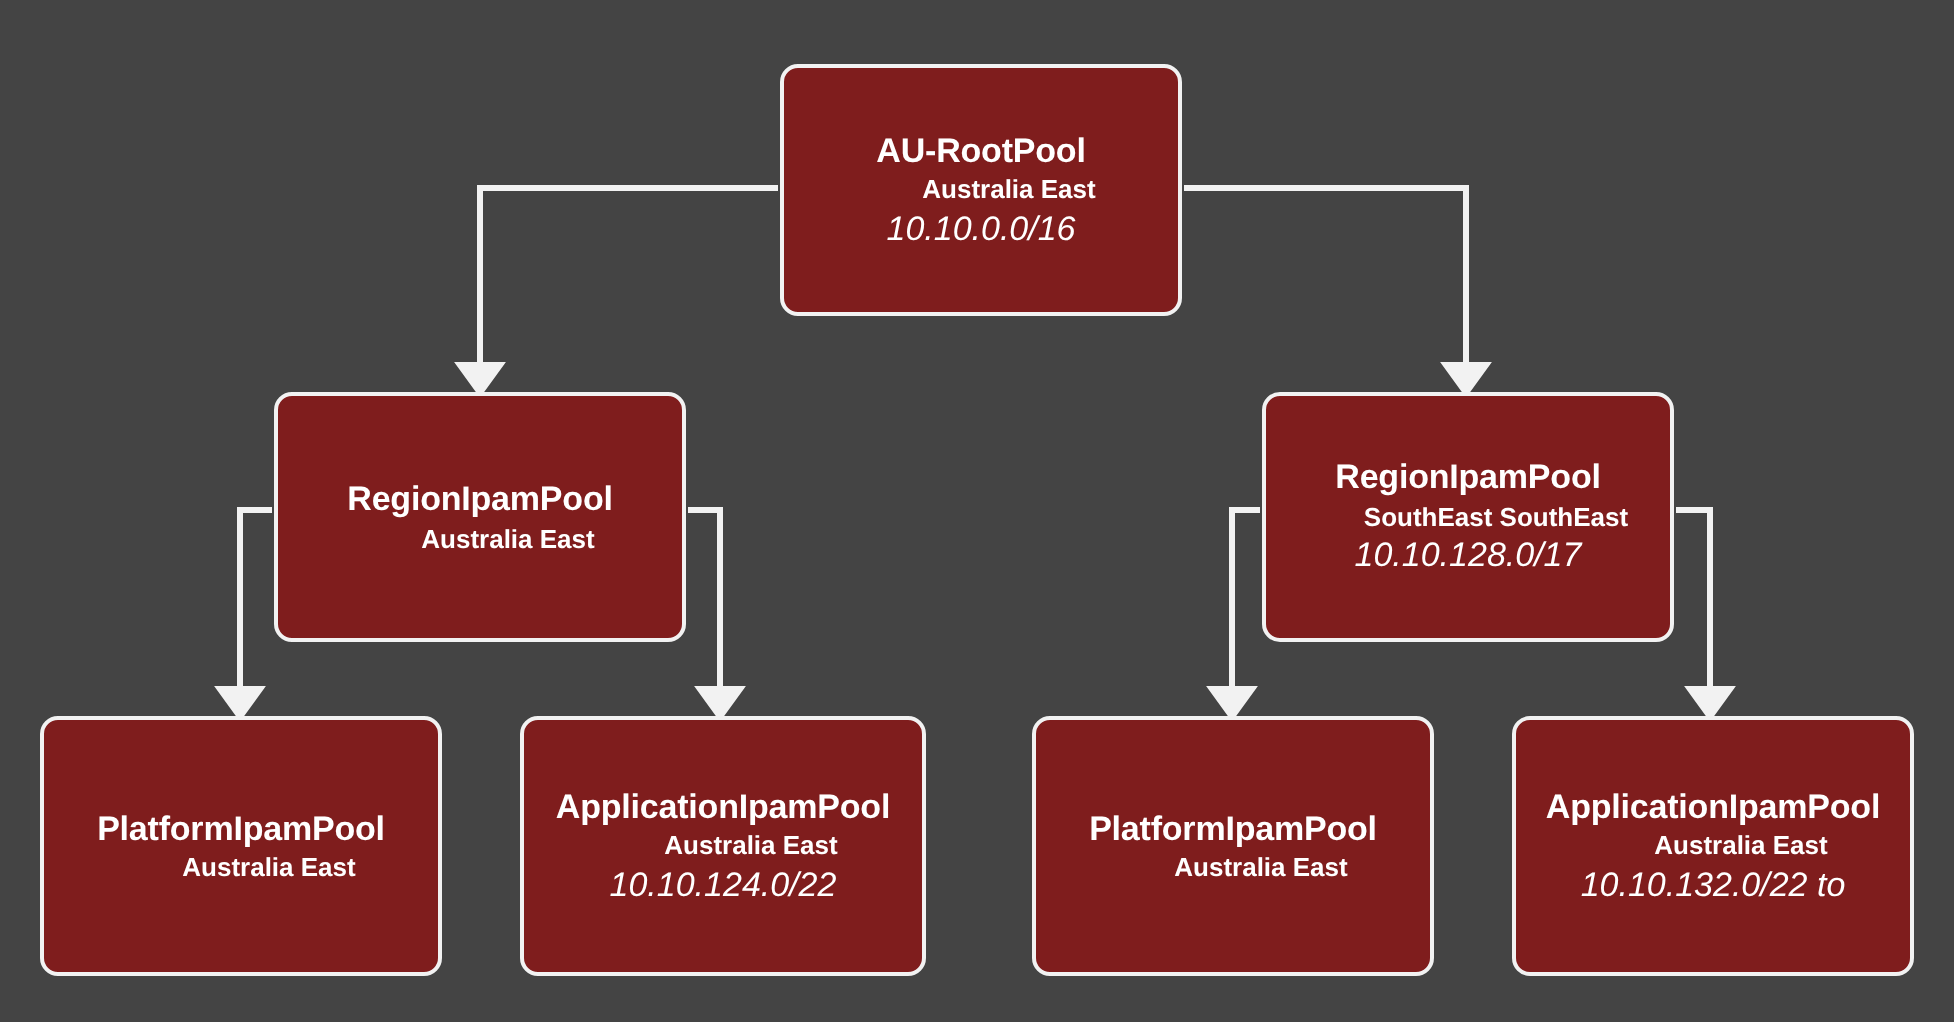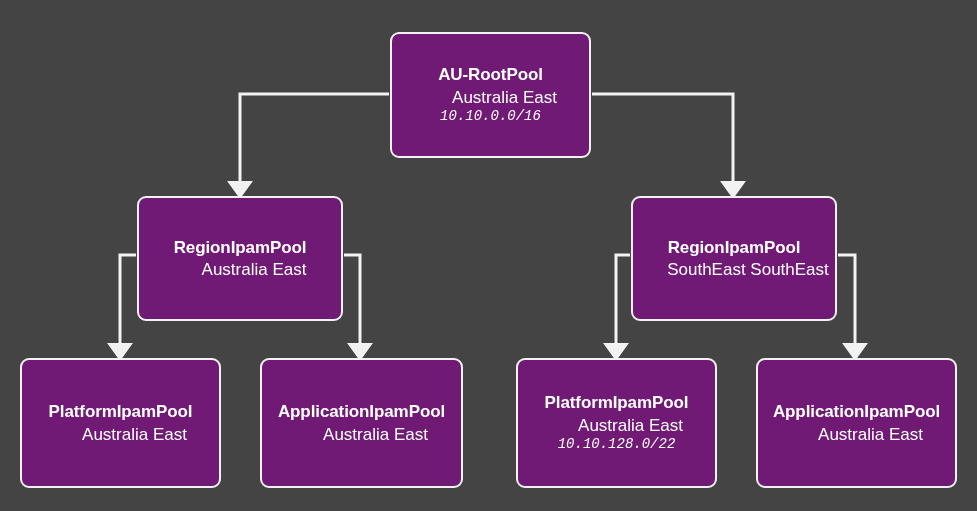--- a/index.html
+++ b/index.html
@@ -22,21 +22,21 @@
     position: absolute;
     left: 0;
     top: 0;
     width: 977px;
     height: 511px;
     pointer-events: none;
   }
   .node {
     position: absolute;
     box-sizing: border-box;
-    background: #701a75;
+    background: #7f1d1d;
     border: 2px solid #F2F2F2;
     border-radius: 9px;
     display: flex;
     flex-direction: column;
     align-items: center;
     justify-content: center;
     text-align: center;
     color: #FFFFFF;
     line-height: 1.26;
     z-index: 2;
@@ -46,28 +46,27 @@
     width: 100%;
     white-space: nowrap;
   }
   .node .title {
     font-weight: bold;
     font-size: 17px;
     letter-spacing: -0.1px;
     margin-bottom: 1px;
   }
   .node .region {
-    font-weight: normal;
-    font-size: 17px;
+    font-weight: bold;
+    font-size: 13px;
     padding-left: 28px;
   }
   .node .cidr {
     font-style: italic;
-    font-size: 14px;
-    font-family: Liberation Mono, monospace;
+    font-size: 17px;
   }
   
   #node-root        { left: 390px; top: 32px;  width: 201px; height: 126px; }
   #node-region-east { left: 137px; top: 196px; width: 206px; height: 125px; }
   #node-region-se   { left: 631px; top: 196px; width: 206px; height: 125px; }
   #node-platform-e  { left: 20px;  top: 358px; width: 201px; height: 130px; }
   #node-app-e       { left: 260px; top: 358px; width: 203px; height: 130px; }
   #node-platform-se { left: 516px; top: 358px; width: 201px; height: 130px; }
   #node-app-se      { left: 756px; top: 358px; width: 201px; height: 130px; }
 </style>
@@ -105,36 +104,38 @@
   </div>
 
   <div class="node" id="node-region-east">
     <span class="line title">RegionIpamPool</span>
     <span class="line region">Australia East</span>
   </div>
 
   <div class="node" id="node-region-se">
     <span class="line title">RegionIpamPool</span>
     <span class="line region">SouthEast SouthEast</span>
+    <span class="line cidr">10.10.128.0/17</span>
   </div>
 
   <div class="node" id="node-platform-e">
     <span class="line title">PlatformIpamPool</span>
     <span class="line region">Australia East</span>
   </div>
 
   <div class="node" id="node-app-e">
     <span class="line title">ApplicationIpamPool</span>
     <span class="line region">Australia East</span>
+    <span class="line cidr">10.10.124.0/22</span>
   </div>
 
   <div class="node" id="node-platform-se">
     <span class="line title">PlatformIpamPool</span>
     <span class="line region">Australia East</span>
-    <span class="line cidr">10.10.128.0/22</span>
   </div>
 
   <div class="node" id="node-app-se">
     <span class="line title">ApplicationIpamPool</span>
     <span class="line region">Australia East</span>
+    <span class="line cidr">10.10.132.0/22 to</span>
   </div>
 
 </div>
 
 </body></html>

